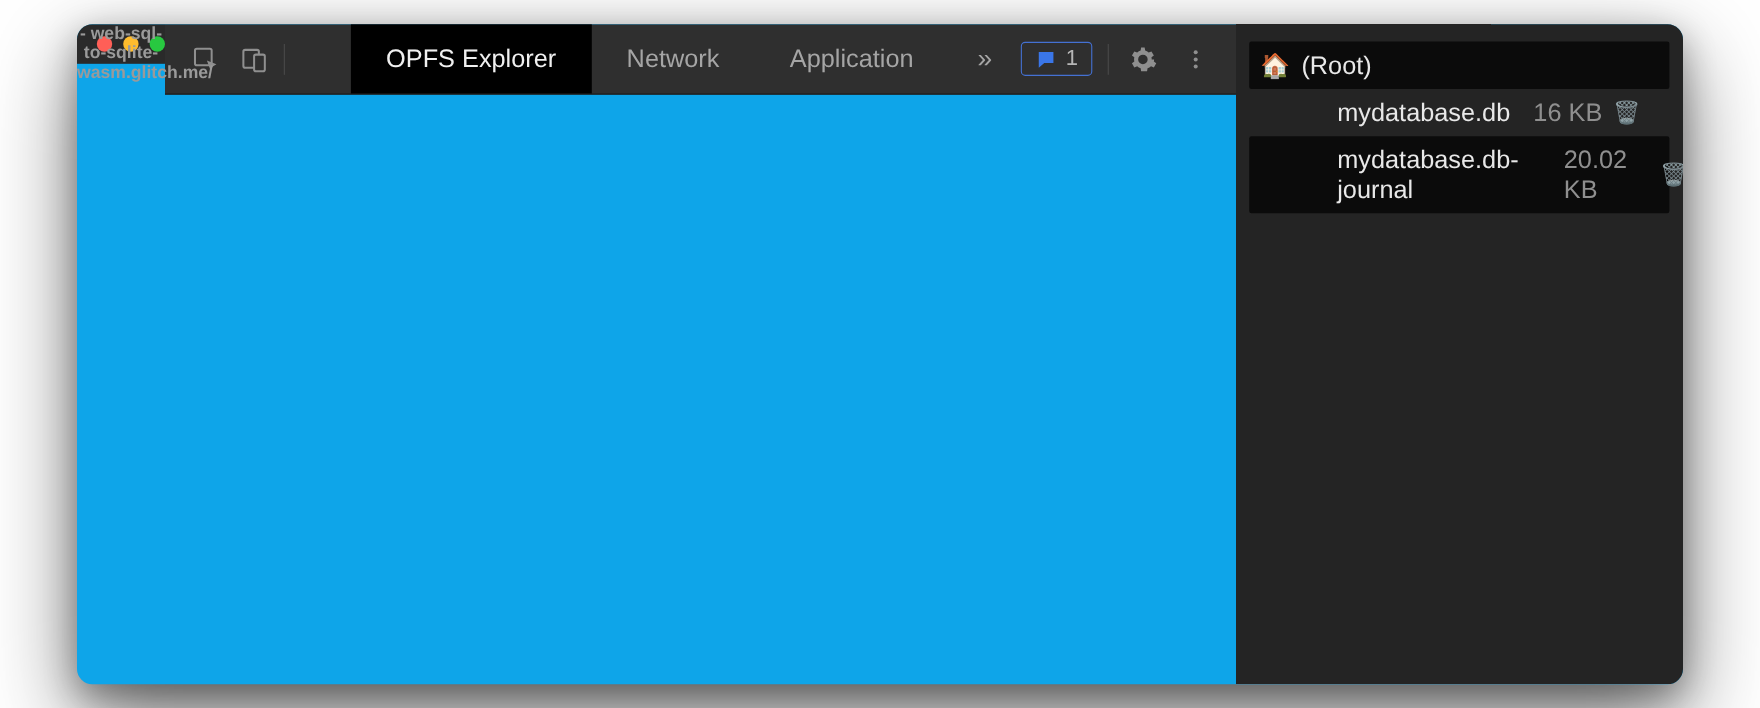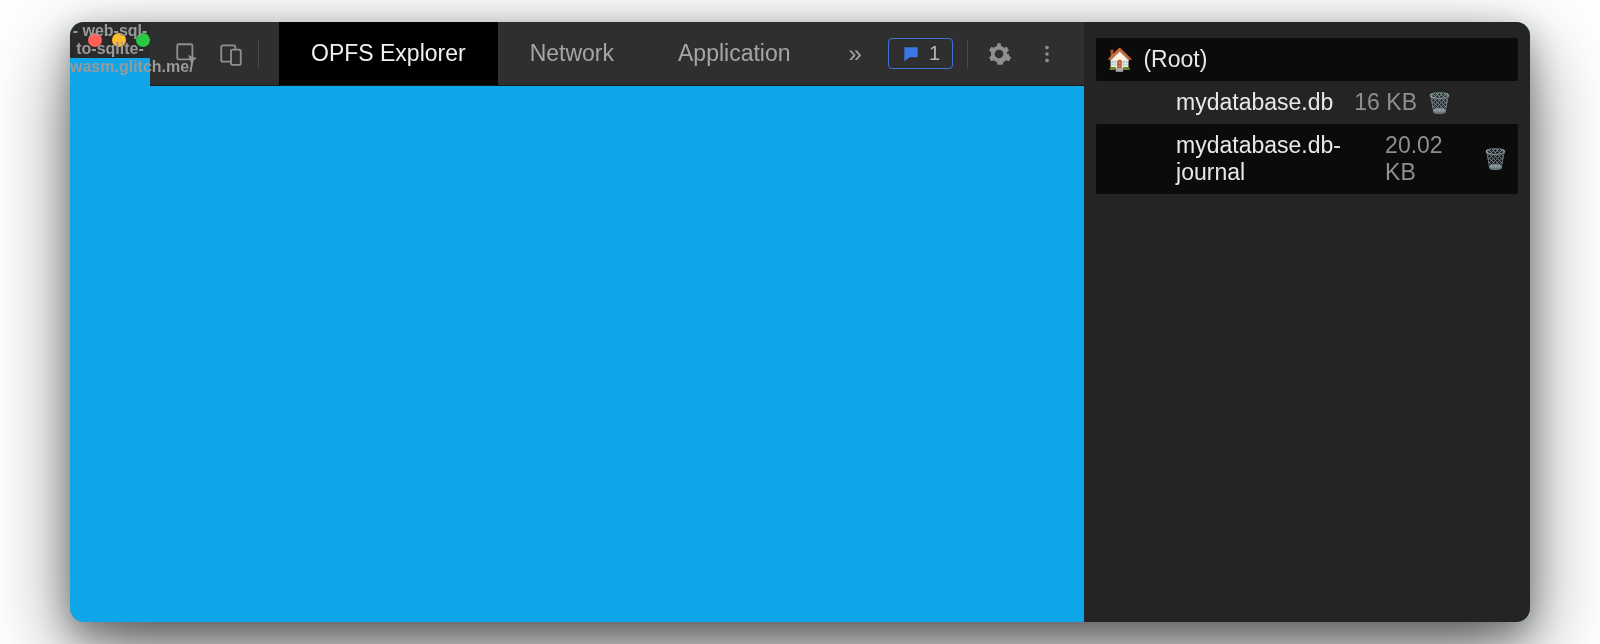--- a/index.html
+++ b/index.html
@@ -83,20 +83,21 @@
     }
     .divider-v {
       width: 1px;
       height: 28px;
       background: #4a4a4a;
       align-self: center;
     }
     .tabs {
       display: flex;
       align-items: stretch;
+      margin-left: 40px;
     }
     .tab {
       display: flex;
       align-items: center;
       padding: 0 32px;
       color: #a5a5a5;
       font-size: 23px;
       cursor: pointer;
       white-space: nowrap;
     }

